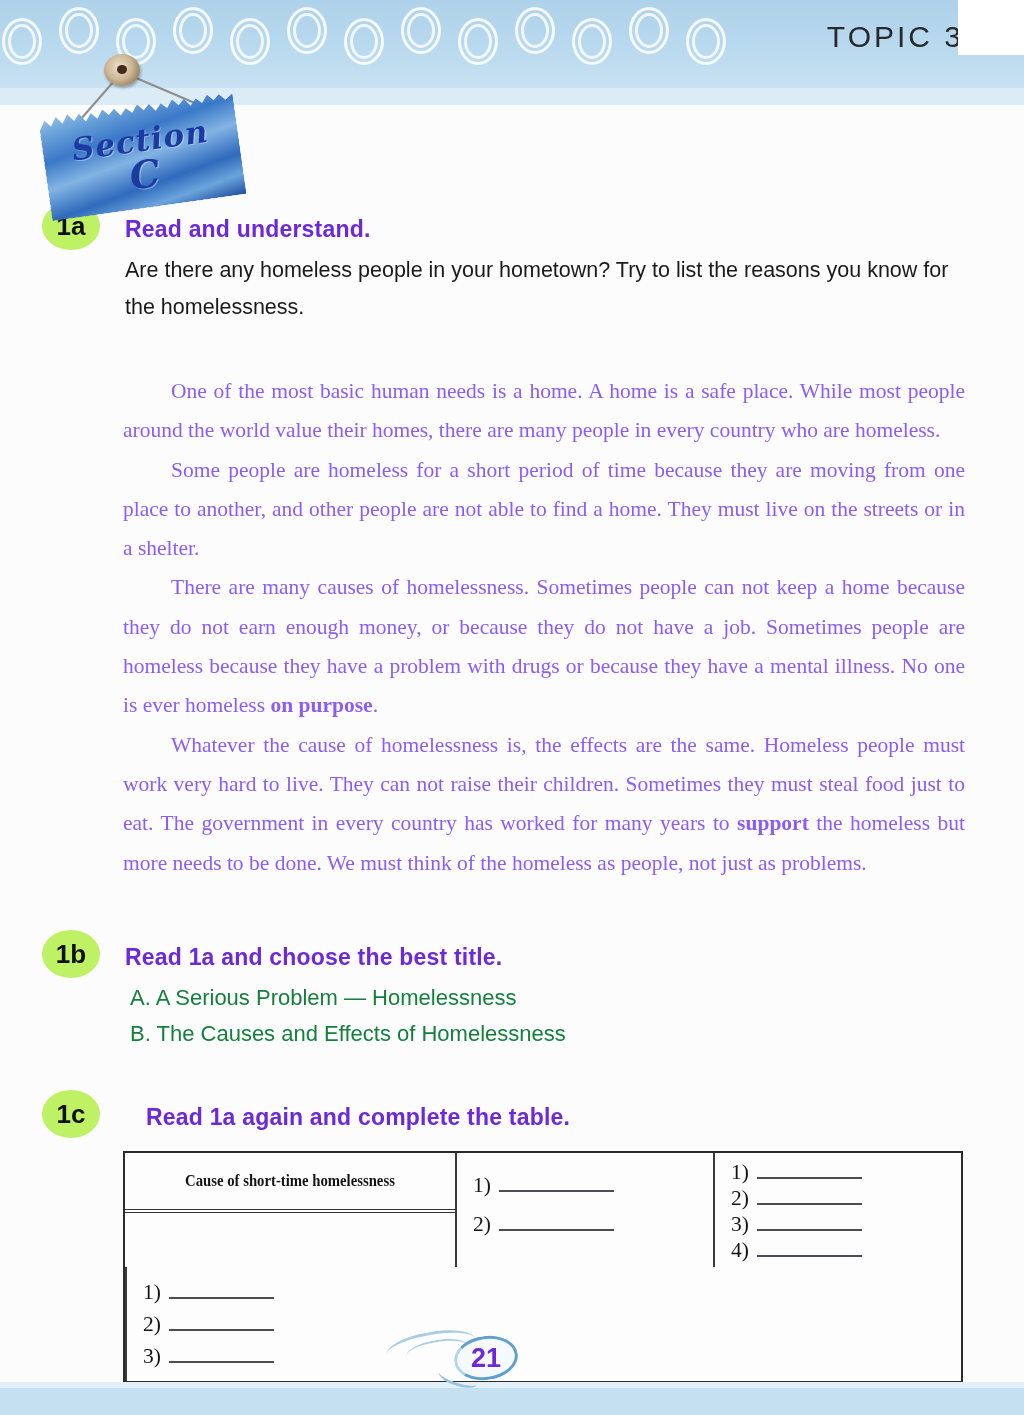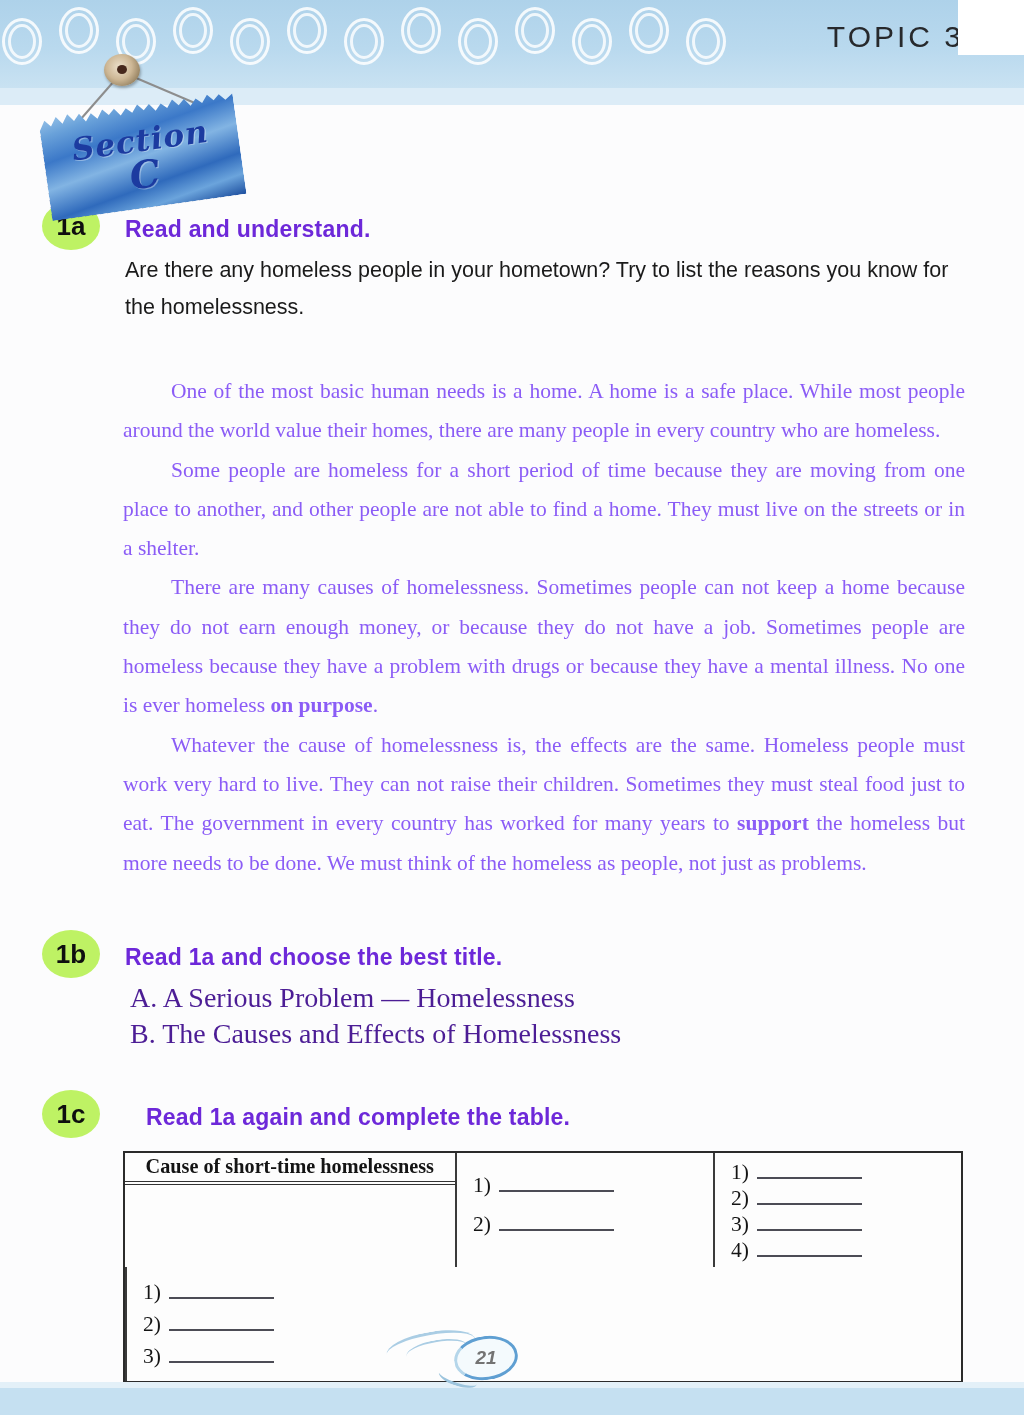--- a/index.html
+++ b/index.html
@@ -104,40 +104,40 @@
     position:absolute; left:123px; top:336px; width:842px;
     font-family:"Liberation Serif", serif;
     font-size:21.5px; line-height:39.3px; text-align:justify; color:#8b5cf6;margin-top:36px;
   }
   .passage p { text-indent:48px; }
   .passage b { font-weight:bold; }
 
   
   .options {
     position:absolute; left:130px; top:980px; width:840px;
-    font-family:Liberation Serif, serif; font-size:28px; line-height:35.5px;
-    color:#4c1d95; list-style:none;
+    font-family:Liberation Sans, sans-serif; font-size:22px; line-height:35.5px;
+    color:#15803d; list-style:none;
   }
 
   
   .fill-table {
     position:absolute; left:123px; top:1151px; width:840px;
     border:2px solid #2b2b2b;
     display:grid; grid-template-columns:330px 258px 250px;
     font-family:"Liberation Serif", serif; color:#141414;
     background:#fdfdfd;
   }
   .fill-table .cell { border-left:2px solid #3a3a3a; }
   .fill-table .cell:first-child,
   .fill-table .hcell:first-child { border-left:none; }
   .hcell {
     border-left:2px solid #3a3a3a;
     border-bottom:4px double #333;
-    height:32px; display:flex; align-items:flex-start; justify-content:center;
-    font-weight:bold; font-size:22px; white-space:nowrap; overflow:hidden;
+    height:60px; display:flex; align-items:center; justify-content:center;
+    font-weight:bold; font-size:16px; white-space:nowrap; overflow:hidden;
   }
   .hcell .squeeze { transform:scaleX(.92); }
   .cell { height:114px; padding:6px 10px 0 16px; font-size:21.5px; }
   .blank-item { display:flex; align-items:baseline; }
   .col-spacing-2 .blank-item { margin-top:14px; }
   .col-spacing-4 .blank-item { margin-top:1px; }
   .col-spacing-3 .blank-item { margin-top:7px; }
   .blank-line {
     display:inline-block; margin-left:8px; height:15px;
     border-bottom:2px solid #4c4c55;
@@ -149,21 +149,21 @@
     position:absolute; left:454px; top:1336px; width:64px; height:44px; z-index:2;
   }
   .page-ellipse {
     position:absolute; inset:0; border-radius:50%;
     border:3px solid #5f9fd2; border-left-color:#b5d6ea;
     transform:rotate(-8deg);
     background:#f4fafd;
   }
   .page-num {
     position:absolute; inset:0; display:flex; align-items:center; justify-content:center;
-    font-weight:bold; font-style:italic; font-size:19px; color:#737373;
+    font-weight:bold; font-size:27px; color:#6d28d9;
   }
   .swoosh-a, .swoosh-b, .swoosh-c {
     position:absolute; border-radius:50%; border-top:3px solid #aacde4;
   }
   .swoosh-a { left:-68px; top:-4px; width:90px; height:30px; transform:rotate(-10deg); }
   .swoosh-b { left:-48px; top:4px; width:62px; height:22px; transform:rotate(-10deg); border-top-width:2px; }
   .swoosh-c { left:-16px; top:34px; width:40px; height:16px; transform:rotate(18deg); border-top:none; border-bottom:3px solid #9cc4dd; }
 
   .bottom-fade { position:absolute; left:0; bottom:27px; width:1024px; height:6px; background:#e3f0f8; }
   .bottom-bar  { position:absolute; left:0; bottom:0; width:1024px; height:27px; background:#c5e0f1; }

